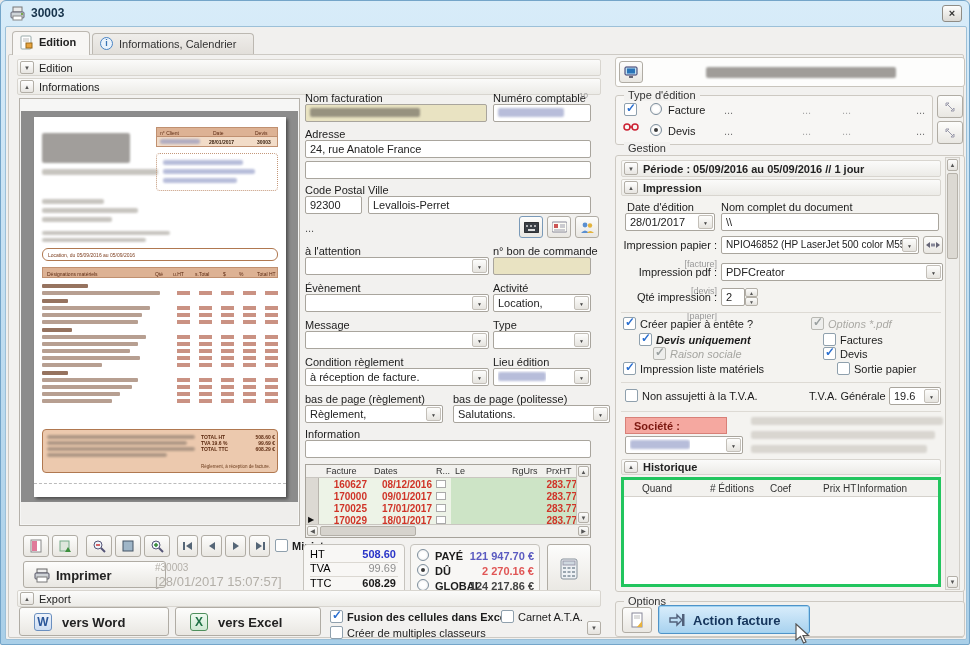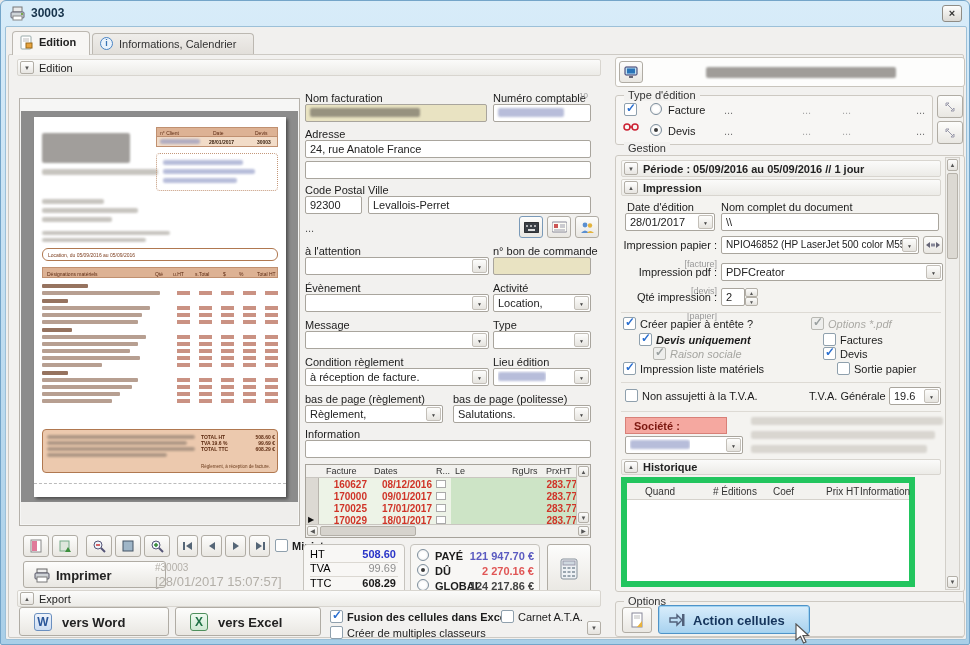--- a/index.html
+++ b/index.html
@@ -96,20 +96,24 @@
       <span class="abs" style="left:7px;top:3px;width:13px;height:13px;border:1px solid #4a84c4;border-radius:50%;color:#3a74b4;font-size:9px;font-weight:bold;text-align:center;line-height:11px;background:#eaf2fb;">i</span>
       <span>Informations, Calendrier</span>
     </div>
 
     <div class="tabpanel">
 
       <div class="secbar" style="left:8px;top:4px;width:584px;">
         <div class="fold">▼</div>
         <span class="seclab">Edition</span>
       </div>
+      <div class="secbar" style="left:8px;top:23px;width:584px;">
+        <div class="fold">▲</div>
+        <span class="seclab">Informations</span>
+      </div>
 
       <div class="pvframe" style="left:10px;top:43px;width:281px;height:428px;">
         <div class="pvgray">
           <div class="page">
             <span class="bc dark abs" style="left:8px;top:16px;width:88px;height:30px;"></span>
             <span class="bc abs" style="left:8px;top:52px;width:116px;height:6px;"></span>
 
             <div class="abs tanhead" style="left:122px;top:10px;width:122px;height:10px;border:1px solid #c09070;">
               <span class="abs" style="left:3px;top:2px">n° Client</span>
               <span class="abs" style="left:56px;top:2px">Date</span>
@@ -464,21 +468,21 @@
           <span class="v"><span class="bc blue" style="width:48px;height:9px;"></span></span>
           <span class="dd">▼</span>
         </div>
 
       <span class="lbl" style="left:296px;top:338px;">bas de page (règlement)</span>
       <span class="lbl" style="left:444px;top:338px;">bas de page (politesse)</span>
       <div class="combo" style="left:296px;top:350px;width:138px;">
           <span class="v">Règlement,</span>
           <span class="dd">▼</span>
         </div>
-      <div class="combo" style="left:444px;top:350px;width:138px;">
+      <div class="combo" style="left:444px;top:350px;width:157px;">
           <span class="v">Salutations.</span>
           <span class="dd">▼</span>
         </div>
 
       <span class="lbl" style="left:296px;top:373px;">Information</span>
       <div class="inp" style="left:296px;top:385px;width:286px;"></div>
 
       <div class="ft" style="left:296px;top:409px;width:286px;height:74px;">
         <div class="fthead">
           <span style="left:20px">Facture</span>
@@ -733,21 +737,21 @@
           <span class="dd">▼</span>
         </div>
       <span class="bc lite abs" style="left:742px;top:362px;width:192px;height:8px;"></span>
       <span class="bc lite abs" style="left:742px;top:376px;width:184px;height:8px;"></span>
       <span class="bc lite abs" style="left:742px;top:390px;width:176px;height:8px;"></span>
 
       <div class="secbar" style="left:612px;top:404px;width:320px;height:16px;">
         <div class="fold" style="height:12px;line-height:11px;">▲</div>
         <span class="seclab" style="top:1px;font-weight:bold;">Historique</span>
       </div>
-      <div class="abs histhead" style="left:612px;top:422px;width:294px;height:110px;background:#fff;border:6px solid #22c55e;">
+      <div class="abs histhead" style="left:612px;top:422px;width:320px;height:110px;background:#fff;border:3px solid #22c55e;">
         <div class="abs" style="left:0;right:0;top:0;height:17px;background:#f3f2ef;border-bottom:1px solid #d5d2cc;"></div>
         <span style="left:18px">Quand</span>
         <span style="left:86px"># Éditions</span>
         <span style="left:146px">Coef</span>
         <span style="left:199px">Prix HT</span>
         <span style="left:233px">Information</span>
       </div>
 
       <div class="group" style="left:606px;top:546px;width:350px;height:36px;background:#f2f1ee;">
         <span class="legend">Options</span>
@@ -757,21 +761,21 @@
               <polygon points="7,15 12,15 12,9" fill="#e8b23d"></polygon>
               <line x1="4" y1="4" x2="10" y2="4" stroke="#bbb"></line>
               <line x1="4" y1="6" x2="10" y2="6" stroke="#bbb"></line>
             </svg>
           </div>
         <div class="btn lit" style="left:42px;top:3px;width:152px;height:29px;">
           <svg class="abs" style="left:10px;top:7px" width="18" height="14">
               <rect x="13" y="1" width="2.5" height="12" fill="#51607a"></rect>
               <polygon points="1,5 8,5 8,2 13,7 8,12 8,9 1,9" fill="none" stroke="#51607a" stroke-width="1.4"></polygon>
             </svg>
-          <span class="abs" style="left:34px;top:7px;font-size:13px;font-weight:bold;color:#15355c;">Action cellules</span>
+          <span class="abs" style="left:34px;top:7px;font-size:13px;font-weight:bold;color:#15355c;">Action facture</span>
         </div>
       </div>
       <svg class="abs" style="left:784px;top:568px;z-index:9" width="17" height="22">
           <path d="M3,1 L3,17 L7.5,13.5 L10.5,20 L13,19 L10,12.5 L15.5,12.5 Z" fill="#fff" stroke="#555" stroke-width="1.2"></path>
         </svg>
 
     </div>
   </div>
 </div>
 

